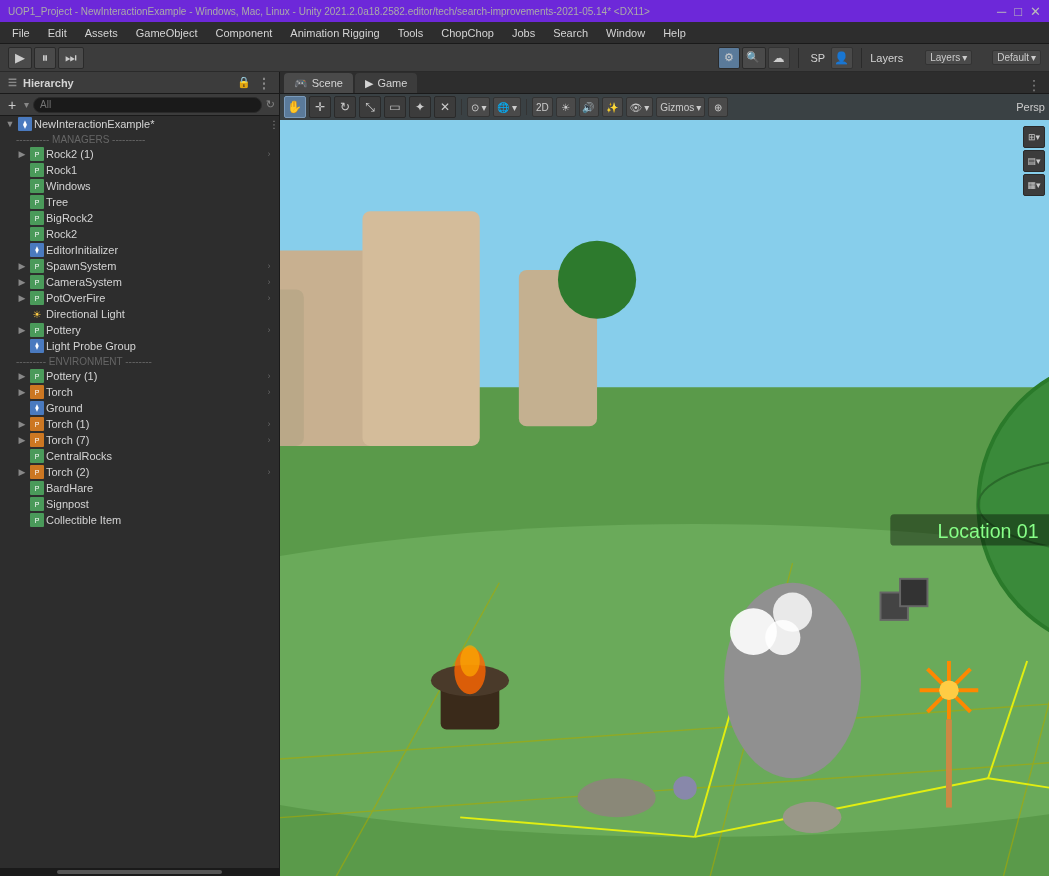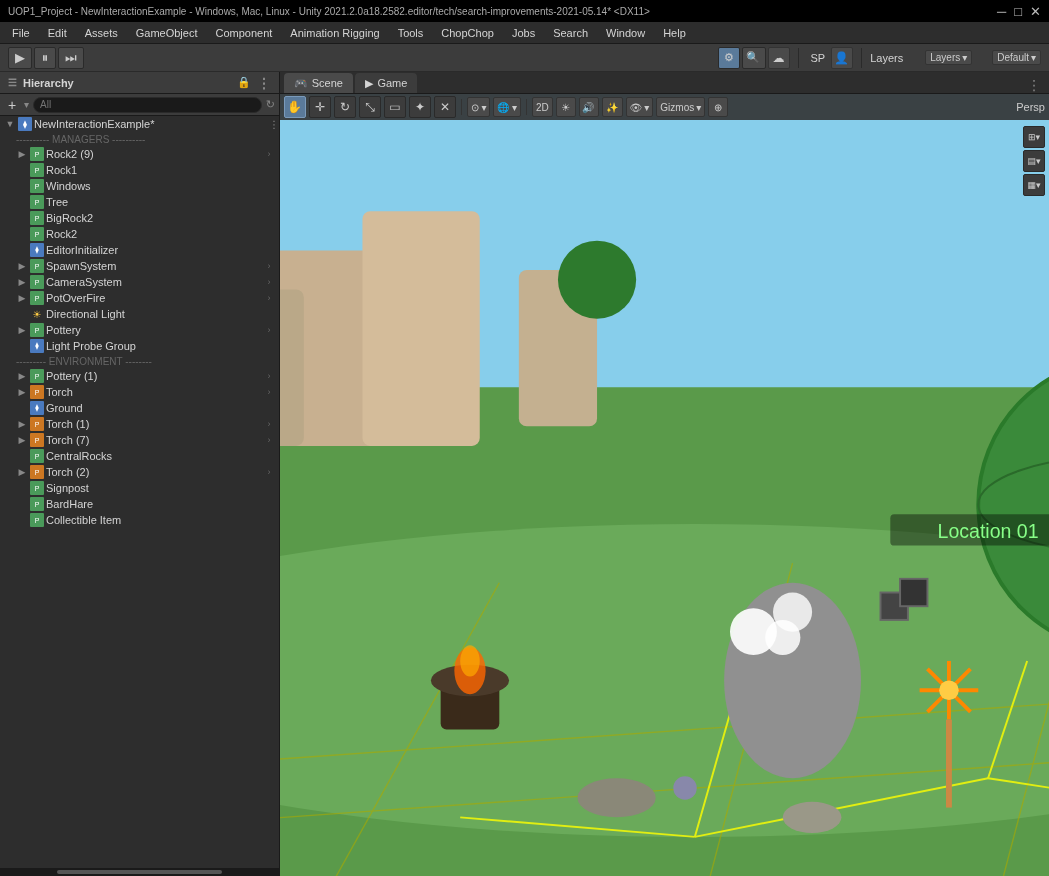--- a/index.html
+++ b/index.html
@@ -1,21 +1,21 @@
 <!DOCTYPE html>
 <html><head>
   <meta charset="utf-8">
   <style>
     * { margin: 0; padding: 0; box-sizing: border-box; }
     body { width: 1049px; height: 876px; background: #3c3c3c; font-family: 'Segoe UI', Arial, sans-serif; font-size: 11px; color: #d4d4d4; overflow: hidden; }
 
     
     #title-bar {
       height: 22px;
-      background: #000000;
+      background: #6d28d9;
       display: flex;
       align-items: center;
       justify-content: space-between;
       padding: 0 8px;
       color: #ccc;
       font-size: 11px;
       user-select: none;
     }
     #title-bar .win-controls { display: flex; gap: 8px; }
     #title-bar .win-controls span { cursor: pointer; font-size: 13px; color: #bbb; }
@@ -450,21 +450,21 @@
         <span class="kebab-icon" style="font-size:10px;">⋮</span>
       </div>
 
       <div class="h-item indent-1 separator-item">
         <span>---------- MANAGERS ----------</span>
       </div>
 
       <div class="h-item indent-1">
         <div class="expand-arrow">▶</div>
         <div class="item-icon go-icon go-prefab" style="font-size:7px;">P</div>
-        <span class="item-label">Rock2 (9)</span>
+        <span class="item-label">Rock2 (1)</span>
         <div class="chevron-right">›</div>
       </div>
 
       <div class="h-item indent-1">
         <div class="expand-arrow"></div>
         <div class="item-icon go-icon go-prefab" style="font-size:7px;">P</div>
         <span class="item-label">Rock1</span>
       </div>
 
       <div class="h-item indent-1">
@@ -585,27 +585,27 @@
       <div class="h-item indent-1">
         <div class="expand-arrow">▶</div>
         <div class="item-icon go-icon go-prefab" style="font-size:7px; background:#cc7722;">P</div>
         <span class="item-label">Torch (2)</span>
         <div class="chevron-right">›</div>
       </div>
 
       <div class="h-item indent-1">
         <div class="expand-arrow"></div>
         <div class="item-icon go-icon go-prefab" style="font-size:7px;">P</div>
+        <span class="item-label">BardHare</span>
+      </div>
+
+      <div class="h-item indent-1">
+        <div class="expand-arrow"></div>
+        <div class="item-icon go-icon go-prefab" style="font-size:7px;">P</div>
         <span class="item-label">Signpost</span>
-      </div>
-
-      <div class="h-item indent-1">
-        <div class="expand-arrow"></div>
-        <div class="item-icon go-icon go-prefab" style="font-size:7px;">P</div>
-        <span class="item-label">BardHare</span>
       </div>
 
       <div class="h-item indent-1">
         <div class="expand-arrow"></div>
         <div class="item-icon go-icon go-prefab" style="font-size:7px;">P</div>
         <span class="item-label">Collectible Item</span>
       </div>
     </div>
 
     <div style="height:8px; background:#1a1a1a; display:flex; align-items:center; padding: 0 2px;">

